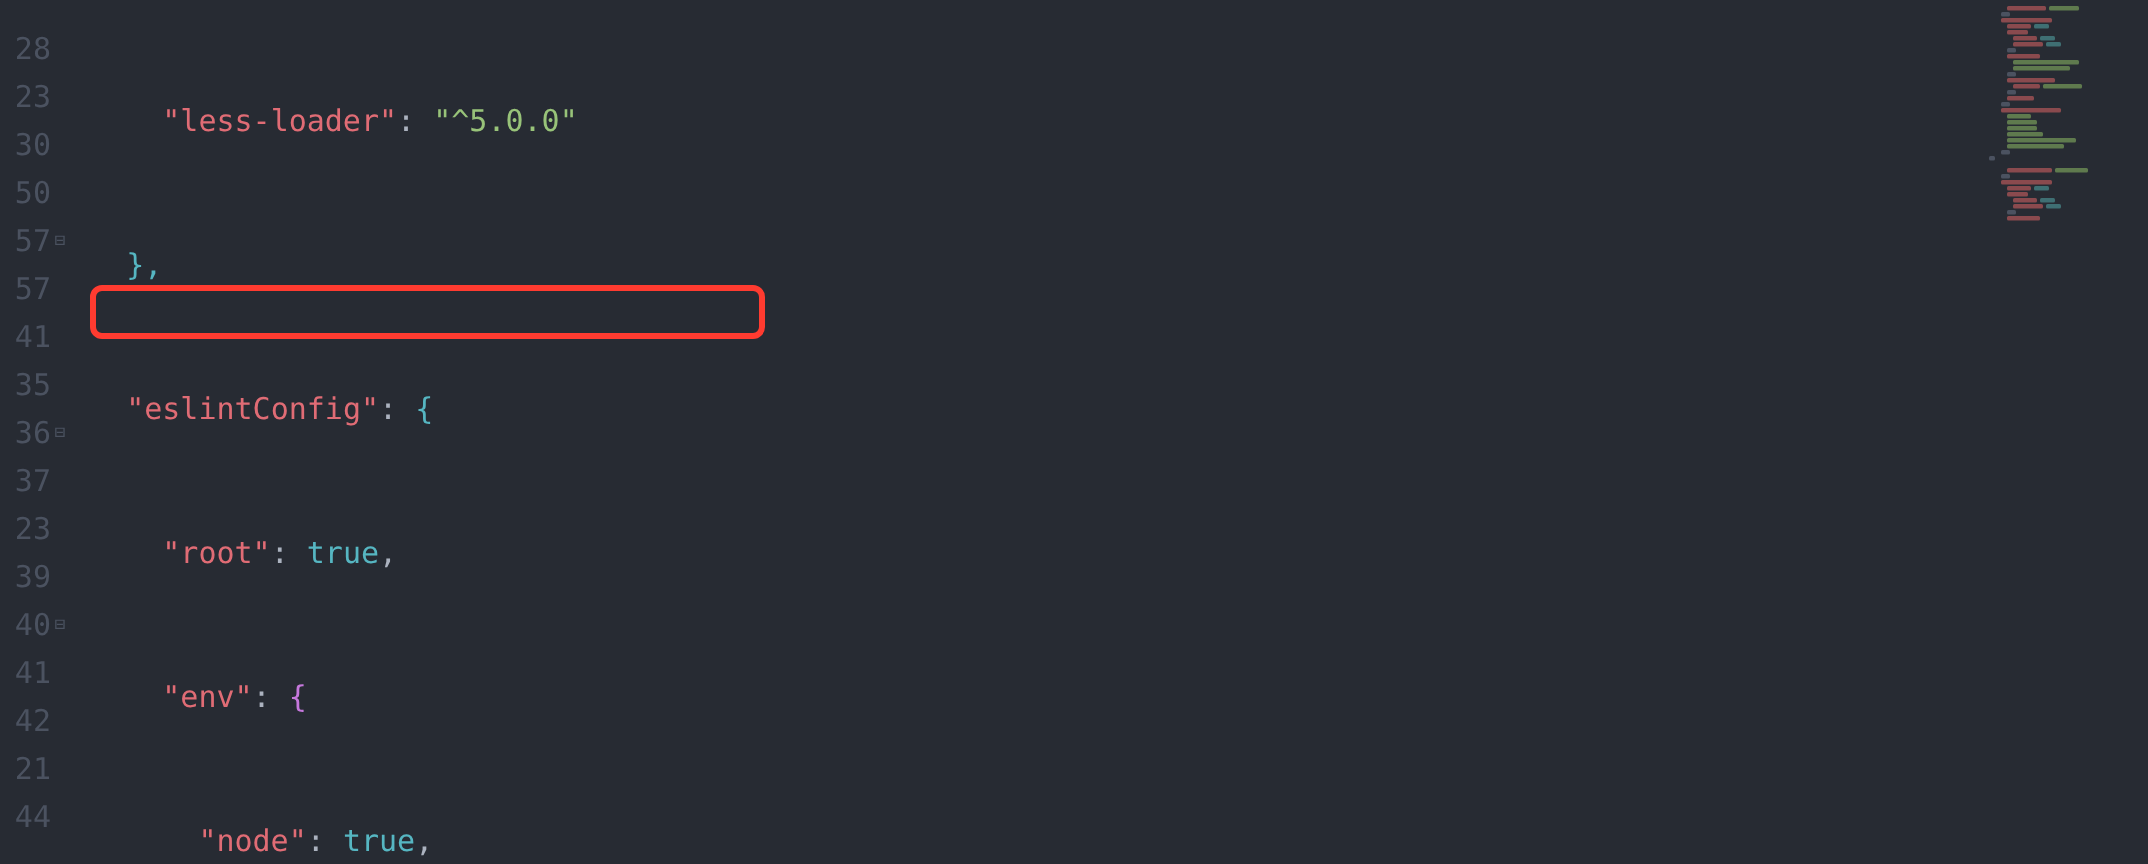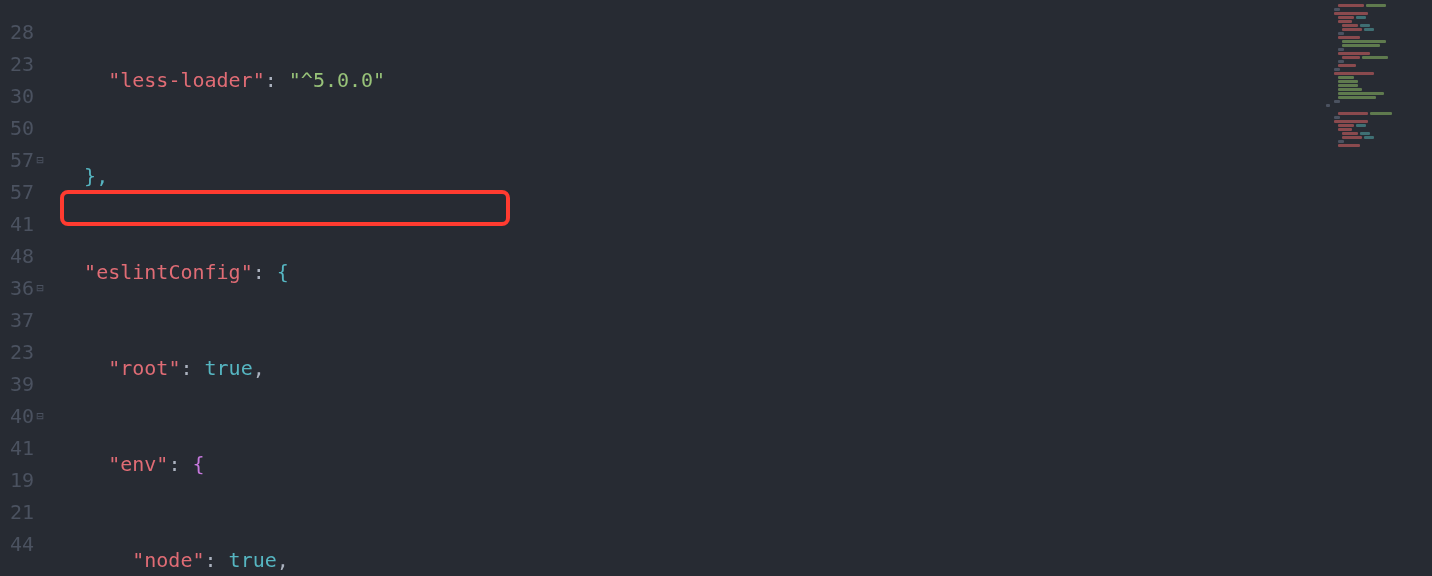--- a/index.html
+++ b/index.html
@@ -95,28 +95,28 @@
 <div class="editor">
 
   <div class="gutter">
     <div class="ln">28</div>
     <div class="ln">23</div>
     <div class="ln">30</div>
     <div class="ln">50</div>
     <div class="ln"><span>57</span><span class="fold-marker">⊟</span></div>
     <div class="ln">57</div>
     <div class="ln">41</div>
-    <div class="ln">48</div>
+    <div class="ln">35</div>
     <div class="ln"><span>36</span><span class="fold-marker">⊟</span></div>
     <div class="ln">37</div>
     <div class="ln">23</div>
     <div class="ln">39</div>
     <div class="ln"><span>40</span><span class="fold-marker">⊟</span></div>
     <div class="ln">41</div>
-    <div class="ln">19</div>
+    <div class="ln">42</div>
     <div class="ln">21</div>
     <div class="ln">44</div>
   </div>
 
   <div class="code">
     <div class="line"><span>    </span><span class="tok-key">"less-loader"</span><span class="tok-punc">: </span><span class="tok-str">"^5.0.0"</span></div>
     <div class="line"><span>  </span><span class="tok-brace2">},</span></div>
     <div class="line"><span>  </span><span class="tok-key">"eslintConfig"</span><span class="tok-punc">: </span><span class="tok-brace2">{</span></div>
     <div class="line"><span>    </span><span class="tok-key">"root"</span><span class="tok-punc">: </span><span class="tok-val">true</span><span class="tok-punc">,</span></div>
     <div class="line"><span>    </span><span class="tok-key">"env"</span><span class="tok-punc">: </span><span class="tok-brace">{</span></div>

